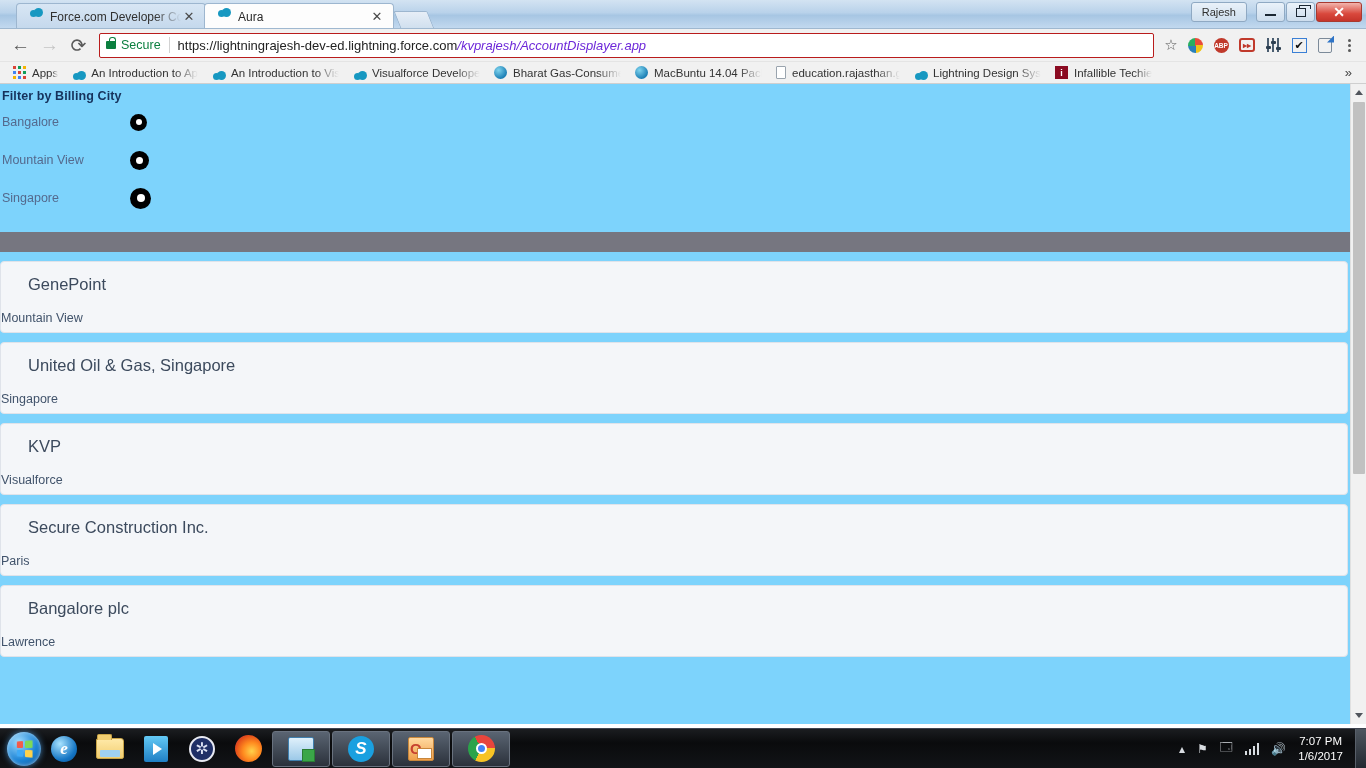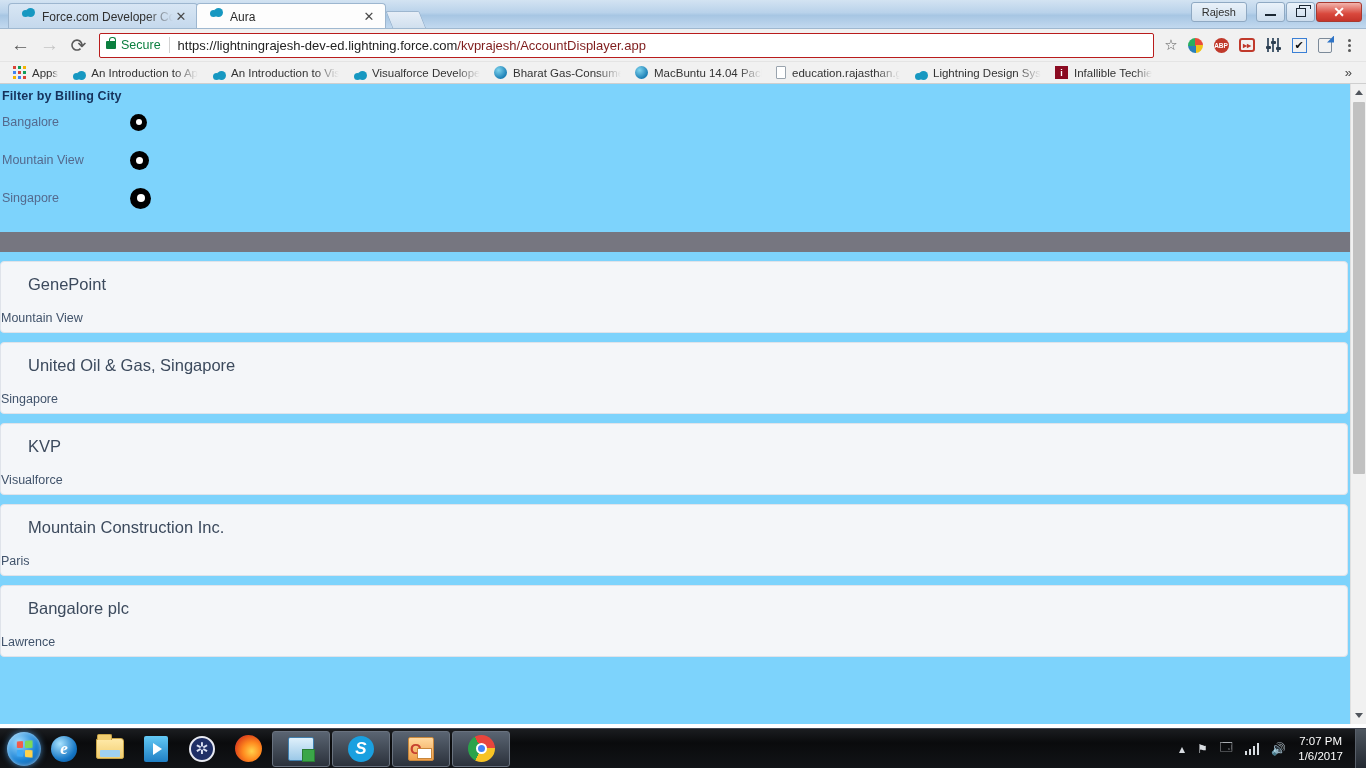--- a/index.html
+++ b/index.html
@@ -13,21 +13,21 @@
   
   #window { position: relative; width: 1366px; height: 768px; }
 
   .titlebar {
     position: relative;
     height: 29px;
     background: linear-gradient(to bottom, #d3e3f2 0%, #b9d2ea 45%, #a7c6e3 55%, #c2d9ef 100%);
     border-bottom: 1px solid #9fb8d0;
     overflow: hidden;
   }
-  .tabstrip { position: absolute; left: 8px; top: 3px; height: 26px; display: flex; align-items: flex-end; }
+  .tabstrip { position: absolute; left: 16px; top: 3px; height: 26px; display: flex; align-items: flex-end; }
   .tab {
     position: relative;
     height: 26px;
     display: flex; align-items: center;
     padding: 0 8px 0 12px;
     min-width: 150px;
     font-size: 12px;
     color: #2a2a2a;
     border-top-left-radius: 4px;
     border-top-right-radius: 4px;
@@ -118,21 +118,21 @@
     font-size: 13px; color: #222;
   }
   .lock { width: 10px; height: 8px; background: #0b7f3f; border-radius: 1px; position: relative; margin-right: 5px; }
   .lock:before {
     content:""; position:absolute; left:2.5px; top:-4px; width:5px; height:5px;
     border: 1.6px solid #0b7f3f; border-bottom: none; border-radius: 3px 3px 0 0;
   }
   .secure-txt { color: #0b7f3f; font-size: 12.5px; margin-right: 8px; }
   .vsep { width: 1px; height: 16px; background: #d2d2d2; margin-right: 8px; }
   .url-host { color: #222; text-align: center; }
-  .url-rest { color: #7f1d1d; }
+  .url-rest { color: #6d28d9; font-style: italic; }
   .star {
     width: 22px; height: 22px; display:flex; align-items:center; justify-content:center;
     font-size: 15px; color: #585858;
   }
   .ext { width: 26px; height: 26px; display: flex; align-items: center; justify-content: center; }
   .ext-circle { width: 15px; height: 15px; border-radius: 50%;
     background: conic-gradient(#e84b3a 0 25%, #f0c419 0 50%, #2980b9 0 75%, #27ae60 0 100%); }
   .ext-abp { width: 15px; height: 15px; border-radius: 50%; background: #c0392b; color: #fff;
     font-size: 6.5px; font-weight: bold; display: flex; align-items: center; justify-content: center; }
   .ext-red { width: 16px; height: 14px; border: 2px solid #c0392b; border-radius: 3px;
@@ -443,21 +443,21 @@
       </div>
       <div class="card">
         <div class="cardtitle">United Oil &amp; Gas, Singapore</div>
         <div class="cardcity">Singapore</div>
       </div>
       <div class="card">
         <div class="cardtitle">KVP</div>
         <div class="cardcity">Visualforce</div>
       </div>
       <div class="card">
-        <div class="cardtitle">Mountain Construction Inc.</div>
+        <div class="cardtitle">Secure Construction Inc.</div>
         <div class="cardcity">Paris</div>
       </div>
       <div class="card">
         <div class="cardtitle">Bangalore plc</div>
         <div class="cardcity">Lawrence</div>
       </div>
     </div>
 
     <div class="scrollbar">
       <div class="sb-arrow up">

